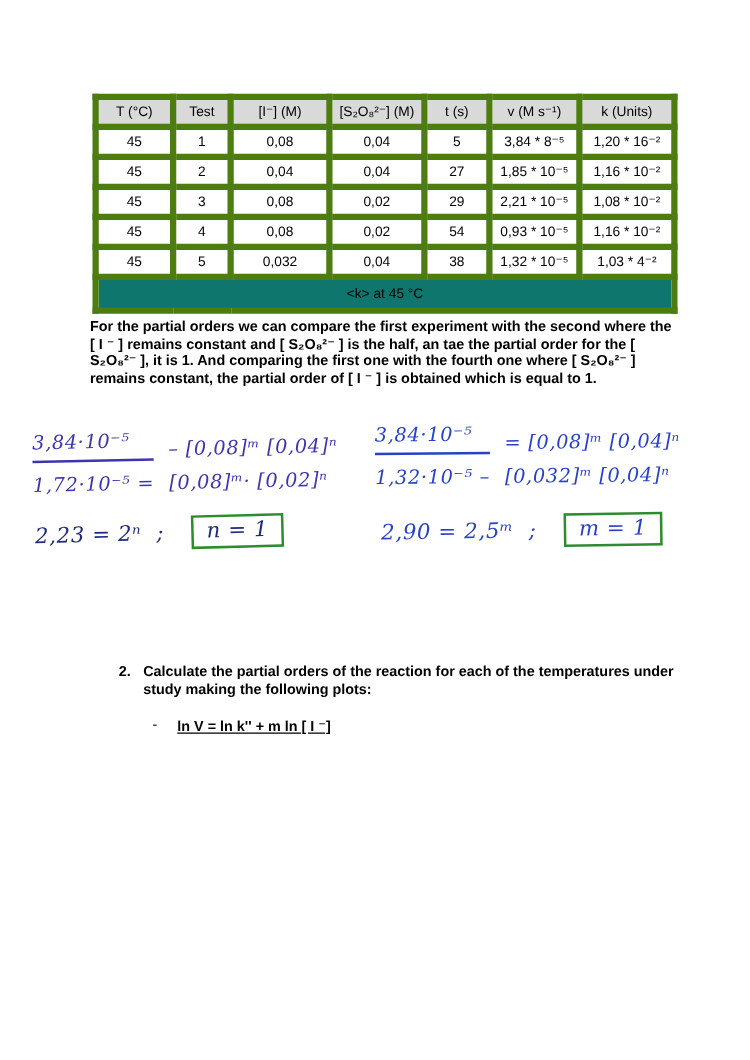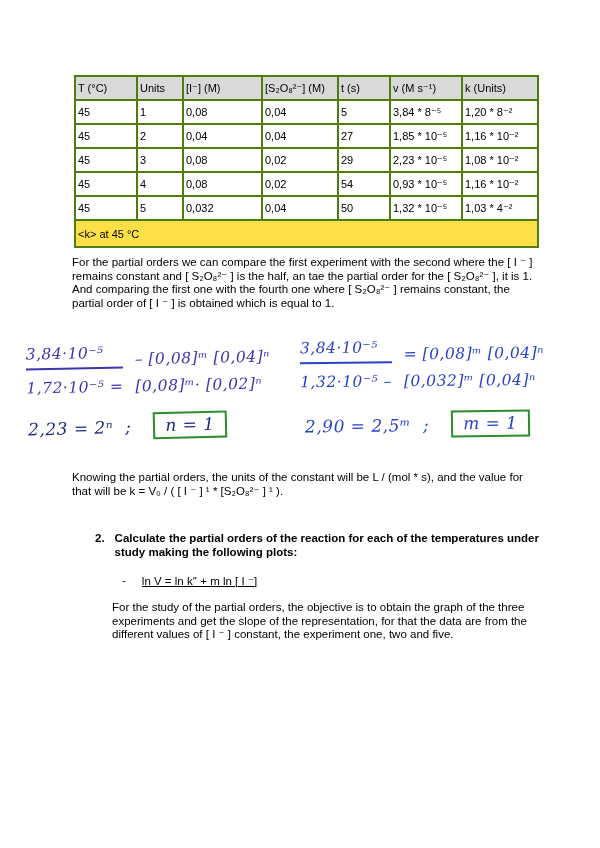--- a/index.html
+++ b/index.html
@@ -9,39 +9,39 @@
     font-family:"Liberation Sans","DejaVu Sans",sans-serif; color:#000;
   }
   .page { position:absolute; inset:0; background:#fff; }
 
   
   table.results {
     position:absolute; left:74px; top:75px; width:463px;
     border-collapse:collapse; font-size:11px; table-layout:fixed;
   }
   table.results th, table.results td {
-    border:2px solid #4d7c0f; text-align:left; vertical-align:middle;
+    border:5px solid #4d7c0f; text-align:center; vertical-align:middle;
     font-weight:normal; padding:3px 2px; overflow:hidden;
   }
   table.results thead th { background:#d9d9d9; height:24px; }
   table.results tbody td { height:24px;margin-left:24px; }
-  table.results tfoot td { height:27px; background:#fde047; }
+  table.results tfoot td { height:27px; background:#0f766e; }
 
   
   .para { position:absolute; font-size:11.5px; line-height:13.6px; text-align:left; }
-  .p1 { left:72px; top:256px; width:466px; }
+  .p1 { left:72px; top:256px; width:466px;font-weight:bold; }
   .p2 { left:72px; top:471px; width:466px; }
   .p3 { left:112px; top:601px; width:428px; }
 
   .item2 { position:absolute; left:95px; top:531px; width:444px;
            display:flex; gap:10px; font-size:11.5px; line-height:14px; font-weight:bold; }
   .item2 .num { flex:0 0 auto; }
 
   .bullet { position:absolute; left:122px; top:574px; display:flex; gap:16px; font-size:11.5px; }
-  .bullet .formula { text-decoration:underline; }
+  .bullet .formula { text-decoration:underline;font-weight:bold; }
 
   
   .hw {
     position:absolute; font-family:"DejaVu Serif","DejaVu Sans",serif;
     font-style:italic; letter-spacing:0.5px;
   }
   .hw-eq {
     display:grid; grid-template-columns:max-content max-content;
     column-gap:12px; row-gap:9px; font-size:15.5px; align-items:end;
   }
@@ -69,71 +69,71 @@
         <col style="width:46px">
         <col style="width:79px">
       <col style="width:76px">
         <col style="width:52px">
         <col style="width:72px">
       <col style="width:76px">
     </colgroup>
     <thead>
       <tr>
           <th>T (°C)</th>
-          <th>Units</th>
+          <th>Test</th>
           <th>[I⁻] (M)</th>
           <th>[S₂O₈²⁻] (M)</th>
           <th>t (s)</th>
           <th>v (M s⁻¹)</th>
           <th>k (Units)</th>
         </tr>
     </thead>
     <tbody>
         <tr>
           <td>45</td>
           <td>1</td>
           <td>0,08</td>
           <td>0,04</td>
           <td>5</td>
           <td>3,84 * 8⁻⁵</td>
-          <td>1,20 * 8⁻²</td>
+          <td>1,20 * 16⁻²</td>
         </tr>
         <tr>
           <td>45</td>
           <td>2</td>
           <td>0,04</td>
           <td>0,04</td>
           <td>27</td>
           <td>1,85 * 10⁻⁵</td>
           <td>1,16 * 10⁻²</td>
         </tr>
         <tr>
           <td>45</td>
           <td>3</td>
           <td>0,08</td>
           <td>0,02</td>
           <td>29</td>
-          <td>2,23 * 10⁻⁵</td>
+          <td>2,21 * 10⁻⁵</td>
           <td>1,08 * 10⁻²</td>
         </tr>
         <tr>
           <td>45</td>
           <td>4</td>
           <td>0,08</td>
           <td>0,02</td>
           <td>54</td>
           <td>0,93 * 10⁻⁵</td>
           <td>1,16 * 10⁻²</td>
         </tr>
         <tr>
           <td>45</td>
           <td>5</td>
           <td>0,032</td>
           <td>0,04</td>
-          <td>50</td>
+          <td>38</td>
           <td>1,32 * 10⁻⁵</td>
           <td>1,03 * 4⁻²</td>
         </tr>
       </tbody>
     <tfoot>
       <tr>
         <td colspan="7">&lt;k&gt; at 45 °C</td>
       </tr>
     </tfoot>
   </table>
@@ -159,27 +159,25 @@
     <span class="semi">;</span>
     <span class="hw-box">n = 1</span>
   </div>
 
   <div class="hw hw-result hw-result-right">
     <span>2,90 = 2,5ᵐ</span>
     <span class="semi">;</span>
     <span class="hw-box">m = 1</span>
   </div>
 
-  <div class="para p2">Knowing the partial orders, the units of the constant will be L / (mol * s), and the value for that will be k = V₀ / ( [ I ⁻ ] ¹ * [S₂O₈²⁻ ] ¹ ).</div>
 
   <div class="item2">
     <span class="num">2.</span>
     <span>Calculate the partial orders of the reaction for each of the temperatures under study making the following plots:</span>
   </div>
 
   <div class="bullet">
     <span>-</span>
     <span class="formula">ln V = ln k'' + m ln [ I ⁻]</span>
   </div>
 
-  <div class="para p3">For the study of the partial orders, the objective is to obtain the graph of the three experiments and get the slope of the representation, for that the data are from the different values of [ I ⁻ ] constant, the experiment one, two and five.</div>
 
 </div>
 
 </body></html>

